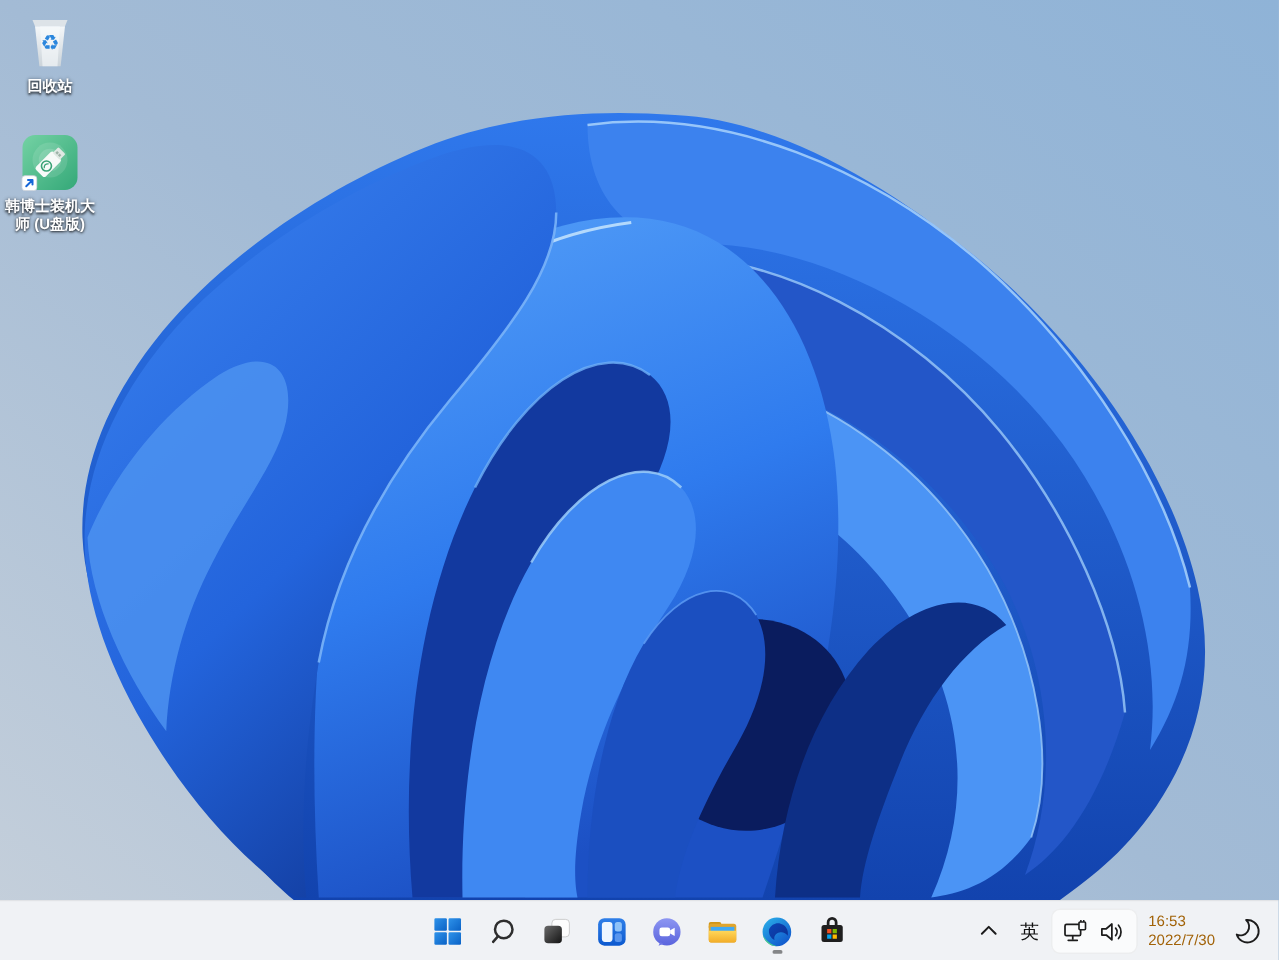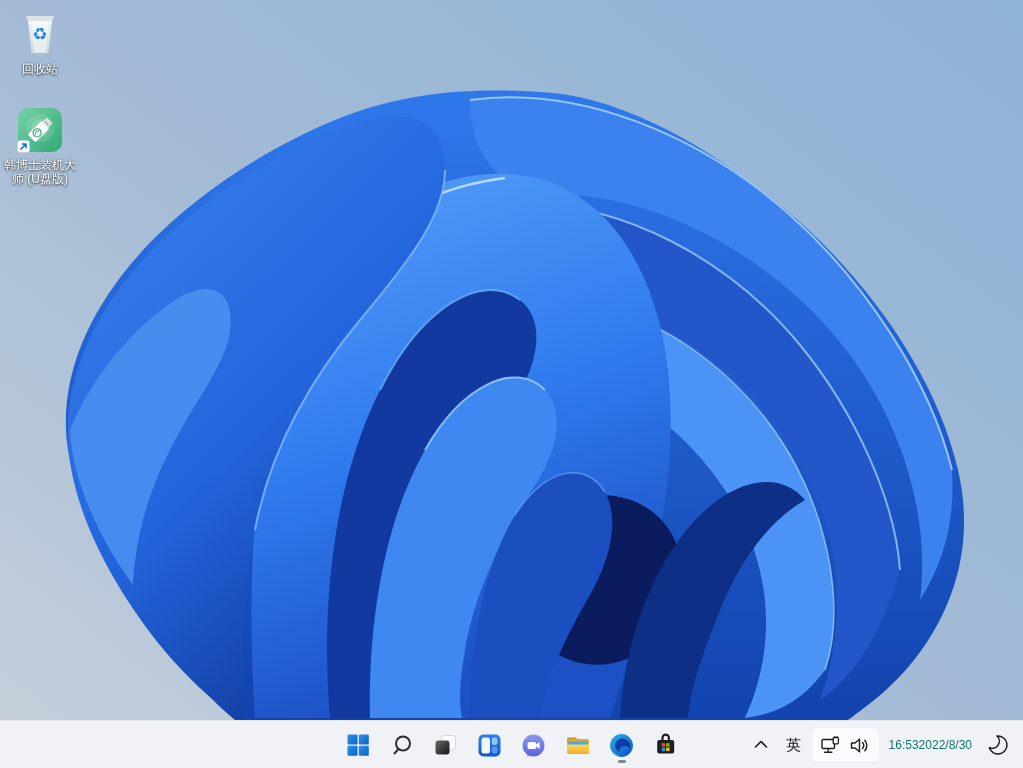--- a/index.html
+++ b/index.html
@@ -9,38 +9,38 @@
   
   .wallpaper { position:absolute; inset:0; z-index:0; }
 
   
   .desktop-icons { position:absolute; top:6px; left:2px; width:76px; z-index:2; display:flex; flex-direction:column; }
   .desk-icon { width:76px; min-height:95px; background:transparent; border:none; cursor:pointer;
                display:flex; flex-direction:column; align-items:center; padding-top:4px; margin-bottom:1px; }
   .desk-icon .art { width:48px; height:48px; position:relative; display:flex; align-items:center; justify-content:center; }
   .desk-icon .lbl { margin-top:4px; font-size:12px; line-height:14px; color:#fff; text-align:center; max-width:74px;
                     text-shadow:0 1px 2px rgba(0,0,0,.75), 0 0 3px rgba(0,0,0,.45); }
-  .lbl-cjk { word-break:break-all; }
+  .lbl-cjk { word-break:break-all;font-weight:bold; }
   .shortcut-badge { position:absolute; left:1px; bottom:1px; }
 
   
   .taskbar { position:absolute; left:0; right:0; bottom:0; height:48px; background:#f0f2f5;
              border-top:1px solid rgba(0,0,0,.06); z-index:5; }
   .tb-center { position:absolute; left:0; right:0; top:0; height:48px; display:flex; justify-content:center; align-items:center; gap:4px; }
   .tb-btn { width:40px; height:40px; border:none; background:transparent; border-radius:5px; cursor:pointer;
             display:flex; align-items:center; justify-content:center; position:relative; }
   .run-indicator { position:absolute; bottom:2px; left:50%; transform:translateX(-50%);
                    width:8px; height:3px; border-radius:2px; background:#848688; }
 
   .tb-tray { position:absolute; right:8px; top:0; height:48px; display:flex; align-items:center; gap:2px; }
   .tray-btn { height:38px; border:none; background:transparent; border-radius:6px; cursor:pointer;
               display:flex; align-items:center; justify-content:center; padding:0 5px; color:#1a1a1a; }
   .ime { font-size:15px; width:30px; font-weight:400; color:#111; }
   .quick-settings { background:#fafbfc; border:1px solid rgba(0,0,0,.05); border-radius:7px; gap:7px; padding:0 8px; height:36px; }
-  .clock { flex-direction:row; align-items:center; justify-content:center; line-height:15px; font-size:12px; color:#0f766e; padding:0 7px; }
+  .clock { flex-direction:column; align-items:flex-start; justify-content:center; line-height:15px; font-size:12px; color:#a16207; padding:0 7px; }
   .clock .t, .clock .d { display:block; text-align:right; }
 </style>
 </head>
 <body>
 
 <svg width="0" height="0" style="position:absolute" aria-hidden="true">
   <defs>
     <linearGradient id="bgGrad" x1="1" y1="0" x2="0" y2="1">
       <stop offset="0" stop-color="#8fb3d7"></stop>
         <stop offset=".5" stop-color="#a3bbd5"></stop>
@@ -284,21 +284,21 @@
       </svg>
       <svg width="22" height="21" viewBox="0 0 22 21">
         <path d="M2.5 8 H6 L10.5 4.2 V16.8 L6 13 H2.5 Z" fill="none" stroke="#1c1c1c" stroke-width="1.4" stroke-linejoin="round"></path>
         <path d="M13.5 7.5 A4.6 4.6 0 0 1 13.5 13.5" fill="none" stroke="#1c1c1c" stroke-width="1.4" stroke-linecap="round"></path>
         <path d="M15.8 5.2 A8 8 0 0 1 15.8 15.8" fill="none" stroke="#1c1c1c" stroke-width="1.4" stroke-linecap="round"></path>
       </svg>
     </button>
 
     <button class="tray-btn clock">
       <span class="t">16:53</span>
-      <span class="d">2022/8/30</span>
+      <span class="d">2022/7/30</span>
     </button>
 
     <button class="tray-btn">
       <svg width="24" height="24" viewBox="0 0 24 24">
         <g transform="scale(-1,1) translate(-24,0) rotate(12 12 12)">
           <path d="M21 12.8 A9 9 0 1 1 11.2 3 A7 7 0 0 0 21 12.8 Z" fill="none" stroke="#1c1c1c" stroke-width="1.5" stroke-linejoin="round"></path>
         </g>
       </svg>
     </button>
 

